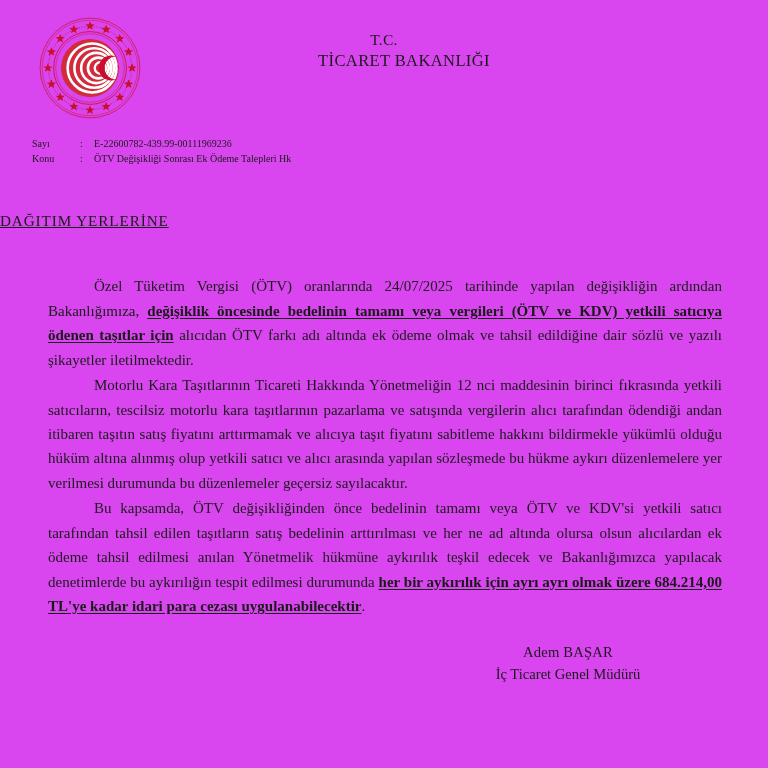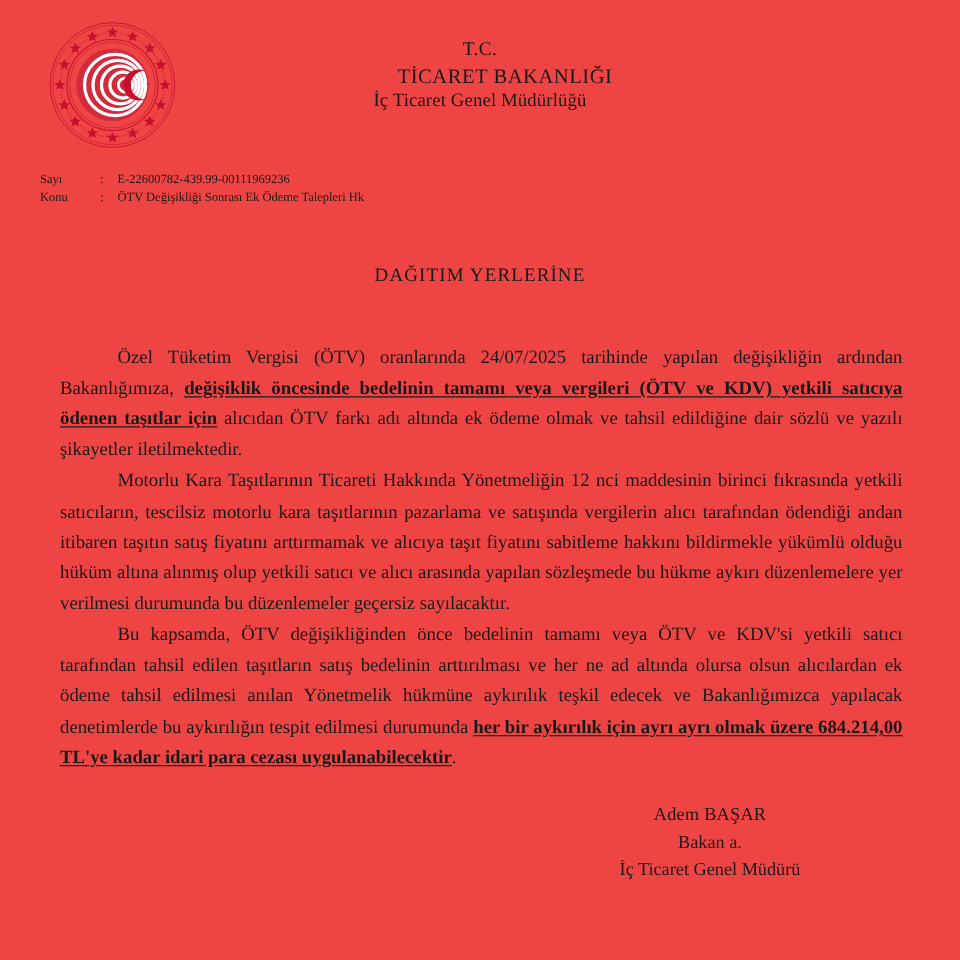--- a/index.html
+++ b/index.html
@@ -14,21 +14,21 @@
     overflow: hidden;
     font-family: "Liberation Serif", "DejaVu Serif", serif;
     color: #1a1a1a;
     -webkit-font-smoothing: antialiased;
   }
 
   .page {
     position: relative;
     width: 768px;
     height: 768px;
-    background: #ef4444;
+    background: #d946ef;
     box-sizing: border-box;
   }
 
   
   .letterhead {
     position: relative;
     height: 118px;
   }
 
   .emblem {
@@ -78,23 +78,23 @@
   }
   .meta-colon {
     width: 14px;
     flex: 0 0 14px;
   }
   .meta-value { flex: 1 1 auto; }
 
   
   .dist-heading {
     margin-top: 46px;
-    text-align: center;
     font-size: 15.2px;
     letter-spacing: 0.9px;
+    text-decoration: underline;
   }
 
   
   .body-copy {
     margin: 44px 46px 0 48px;
     font-size: 15px;
     line-height: 1.63;
     text-align: justify;
     text-justify: inter-word;
   }
@@ -182,21 +182,20 @@
 
           <path d="M150,78 a24,24 0 1,0 0,44 a19,19 0 1,1 0,-44 Z" fill="#C8102E"></path>
           <use href="#starPath" transform="translate(160,100) scale(0.95)"></use>
         </g>
       </svg>
     </div>
 
     <div class="org-block">
       <div class="org-tc">T.C.</div>
       <div class="org-ministry">TİCARET BAKANLIĞI</div>
-      <div class="org-directorate">İç Ticaret Genel Müdürlüğü</div>
     </div>
   </div>
 
   <div class="meta">
     <div class="meta-row">
       <span class="meta-label">Sayı</span>
       <span class="meta-colon">:</span>
       <span class="meta-value">E-22600782-439.99-00111969236</span>
     </div>
     <div class="meta-row">
@@ -214,18 +213,17 @@
 
     <p><span>Motorlu Kara Taşıtlarının Ticareti Hakkında Yönetmeliğin 12 nci maddesinin birinci fıkrasında yetkili satıcıların, tescilsiz motorlu kara taşıtlarının pazarlama ve satışında vergilerin alıcı tarafından ödendiği andan itibaren taşıtın satış fiyatını arttırmamak ve alıcıya taşıt fiyatını sabitleme hakkını bildirmekle yükümlü olduğu hüküm altına alınmış olup yetkili satıcı ve alıcı arasında yapılan sözleşmede bu hükme aykırı düzenlemelere yer verilmesi durumunda bu düzenlemeler geçersiz sayılacaktır.</span></p>
 
     <p><span>Bu kapsamda, ÖTV değişikliğinden önce bedelinin tamamı veya ÖTV ve KDV'si yetkili satıcı tarafından tahsil edilen taşıtların satış bedelinin arttırılması ve her ne ad altında olursa olsun alıcılardan ek ödeme tahsil edilmesi anılan Yönetmelik hükmüne aykırılık teşkil edecek ve Bakanlığımızca yapılacak denetimlerde bu aykırılığın tespit edilmesi durumunda </span><span class="emph">her bir aykırılık için ayrı ayrı olmak üzere 684.214,00 TL'ye kadar idari para cezası uygulanabilecektir</span><span>.</span></p>
 
   </div>
 
   <div class="signature">
     <div class="sig-inner">
       <div class="sig-name">Adem BAŞAR</div>
-      <div>Bakan a.</div>
       <div>İç Ticaret Genel Müdürü</div>
     </div>
   </div>
 
 </div>
 
 </body></html>

